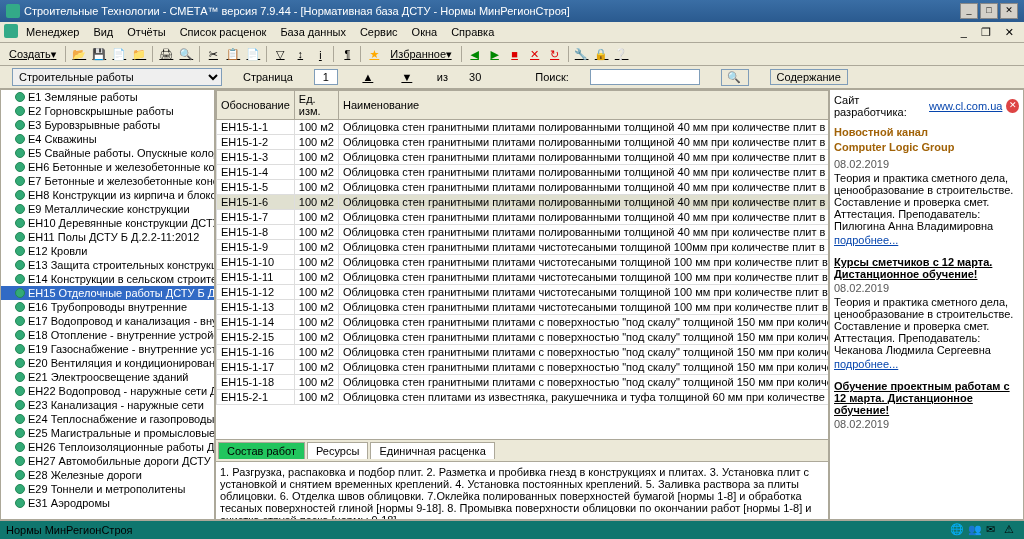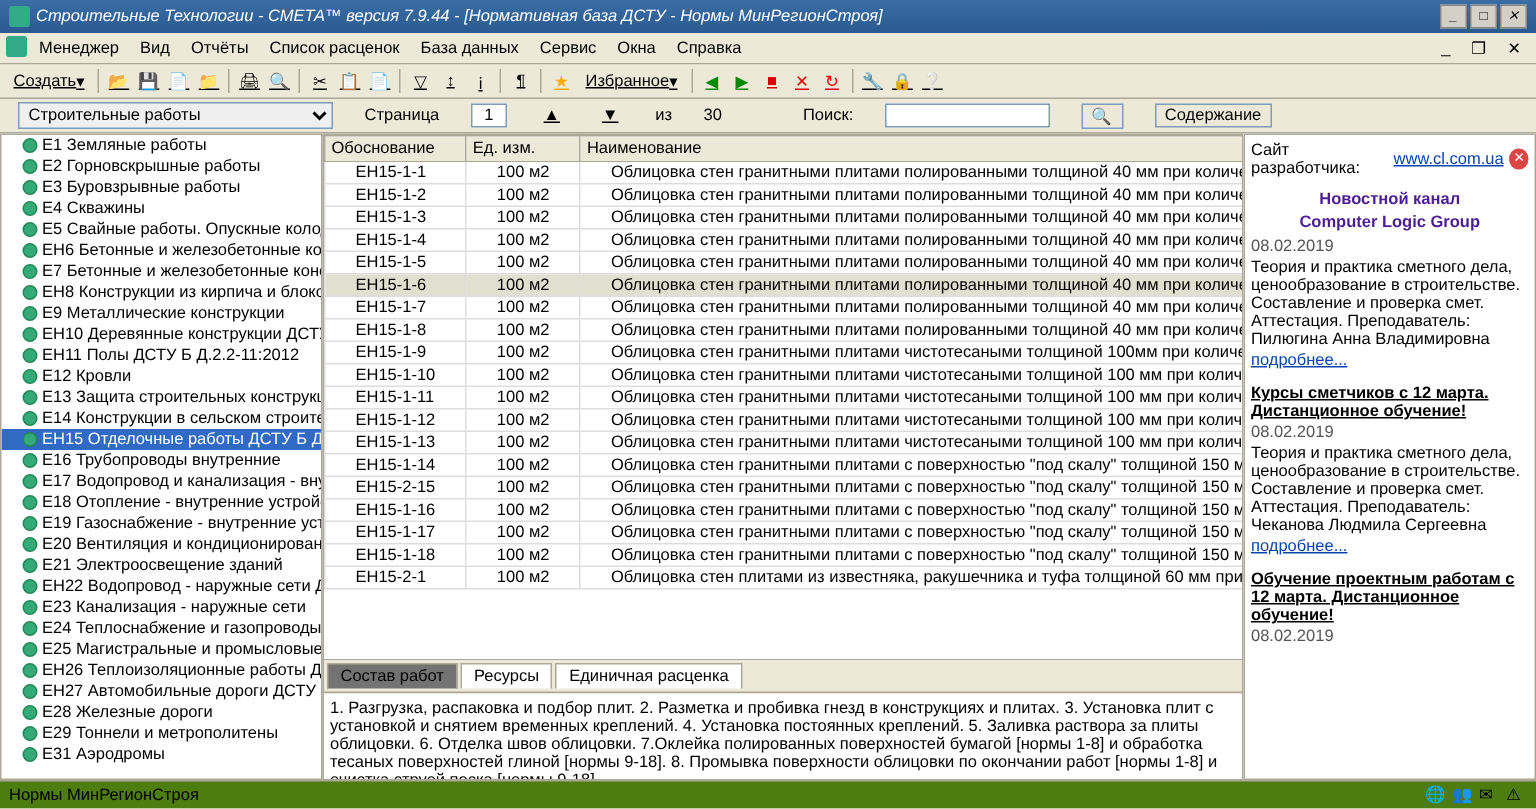--- a/index.html
+++ b/index.html
@@ -1,52 +1,52 @@
 <!DOCTYPE html>
 <html><head>
 <meta charset="utf-8">
 <style>
 * { box-sizing: border-box; margin: 0; padding: 0; font-family: Tahoma, sans-serif; font-size: 11px; }
 body { background: #ece9d8; width: 1024px; height: 539px; overflow: hidden; display: flex; flex-direction: column; }
-.titlebar { background: linear-gradient(#3a6ea5, #2a5a8f); color: #fff; padding: 3px 6px; display: flex; align-items: center; font-style: italic; }
+.titlebar { background: linear-gradient(#3a6ea5, #2a5a8f); color: #fff; padding: 3px 6px; display: flex; align-items: center; }
 .titlebar .icon { width: 14px; height: 14px; background: #3a8; border-radius: 2px; margin-right: 4px; }
 .titlebar .spacer { flex: 1; }
 .titlebar .winbtn { width: 18px; height: 16px; background: #d4d0c8; border: 1px solid #888; margin-left: 2px; text-align: center; line-height: 12px; font-size: 9px; cursor: pointer; color: #000; }
 .menubar { background: #ece9d8; padding: 2px 4px; display: flex; gap: 2px; border-bottom: 1px solid #aca899; }
 .menubar span { padding: 2px 6px; cursor: pointer; }
 .toolbar { background: #ece9d8; padding: 2px 4px; display: flex; gap: 2px; align-items: center; border-bottom: 1px solid #aca899; }
 .tb-btn { width: 18px; height: 18px; display: inline-flex; align-items: center; justify-content: center; cursor: pointer; border: 1px solid transparent; text-decoration: underline; }
 .tb-sep { width: 1px; height: 16px; background: #aca899; margin: 0 2px; }
 .subbar { background: #ece9d8; padding: 2px 12px; display: flex; align-items: center; gap: 21px; border-bottom: 1px solid #aca899; }
 .subbar select, .subbar input { font-size: 11px; border: 1px solid #7f9db9; padding: 1px 2px; }
 .subbar button { font-size: 11px; border: 1px solid #7f9db9; padding: 1px 6px; background: #ece9d8; cursor: pointer; }
 .main { flex: 1; display: flex; overflow: hidden; }
 .tree { width: 215px; background: #fff; border: 1px solid #aca899; overflow-y: auto; overflow-x: hidden; }
 .tree-item { padding: 1px 2px 1px 14px; white-space: nowrap; cursor: pointer; display: flex; align-items: center; gap: 3px; }
 .tree-item.selected { background: #316ac5; color: #fff; }
 .tree-icon { width: 10px; height: 10px; background: #3a7; border-radius: 50%; flex-shrink: 0; border: 1px solid #285; }
 .center { flex: 1; display: flex; flex-direction: column; border: 1px solid #aca899; overflow: hidden; }
 .grid-wrap { flex: 1; overflow: auto; background: #fff; }
 table { border-collapse: collapse; width: 100%; }
 th { background: #ece9d8; border: 1px solid #aca899; padding: 2px 4px; text-align: left; font-weight: normal; position: sticky; top: 0; }
-td { border: 1px solid #ddd; padding: 1px 20px; white-space: nowrap; }
+td { border: 1px solid #ddd; padding: 1px 4px; white-space: nowrap; }
 tr.selected td { background: #e0e0d0; }
 .bottom-tabs { background: #ece9d8; padding: 2px; border-top: 1px solid #aca899; }
 .bottom-tabs .tab { display: inline-block; padding: 2px 8px; border: 1px solid #aca899; border-bottom: none; background: #fff; margin-right: -1px; cursor: pointer; }
-.bottom-tabs .tab.active { background: #737373; }
+.bottom-tabs .tab.active { background: #22c55e; }
 .desc-area { background: #fff; padding: 4px; height: 58px; overflow: auto; border-top: 1px solid #aca899; }
 .right { width: 195px; background: #fff; border: 1px solid #aca899; padding: 4px; overflow-y: auto; }
 .right-head { display: flex; align-items: center; gap: 4px; margin-bottom: 6px; }
 .right a { color: #0645ad; text-decoration: underline; }
-.news-title { color: #4c1d95; font-weight: bold; font-size: 13px; margin: 4px 0; text-align: center; }
+.news-title { color: #a16207; font-weight: bold; font-size: 13px; margin: 4px 0; }
 .news-item { margin-bottom: 10px; }
 .news-item .ni-title { font-weight: bold; text-decoration: underline; }
 .news-item .ni-date { color: #555; margin: 2px 0; }
 .news-item .ni-text { margin-bottom: 2px; }
-.statusbar { background: #4d7c0f; border-top: 1px solid #aca899; padding: 2px 6px; display: flex; align-items: center; }
+.statusbar { background: #0f766e; border-top: 1px solid #aca899; padding: 2px 6px; display: flex; align-items: center; }
 .statusbar .status-icons { margin-left: auto; display: flex; gap: 4px; }
 .si { width: 14px; height: 14px; }
 .close-x { width: 14px; height: 14px; border-radius: 50%; background: #d44; color: #fff; text-align: center; line-height: 13px; font-size: 9px; cursor: pointer; margin-left: auto; }
 </style>
 </head>
 <body>
 
 <div class="titlebar">
   <span class="icon"></span>
   <span>Строительные Технологии - СМЕТА™ версия 7.9.44 - [Нормативная база ДСТУ - Нормы МинРегионСтроя]</span>

